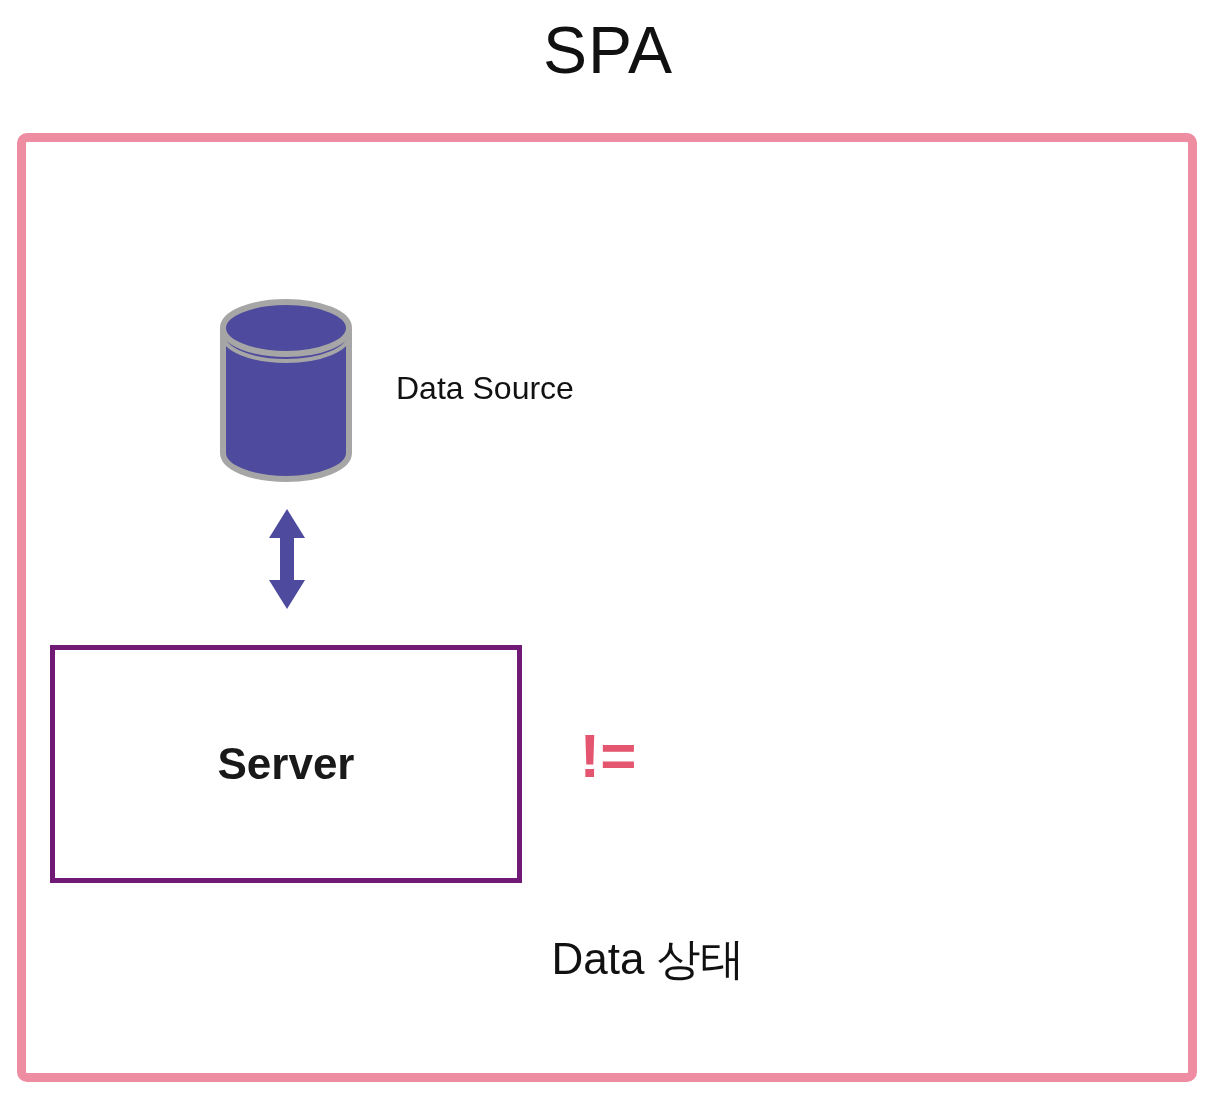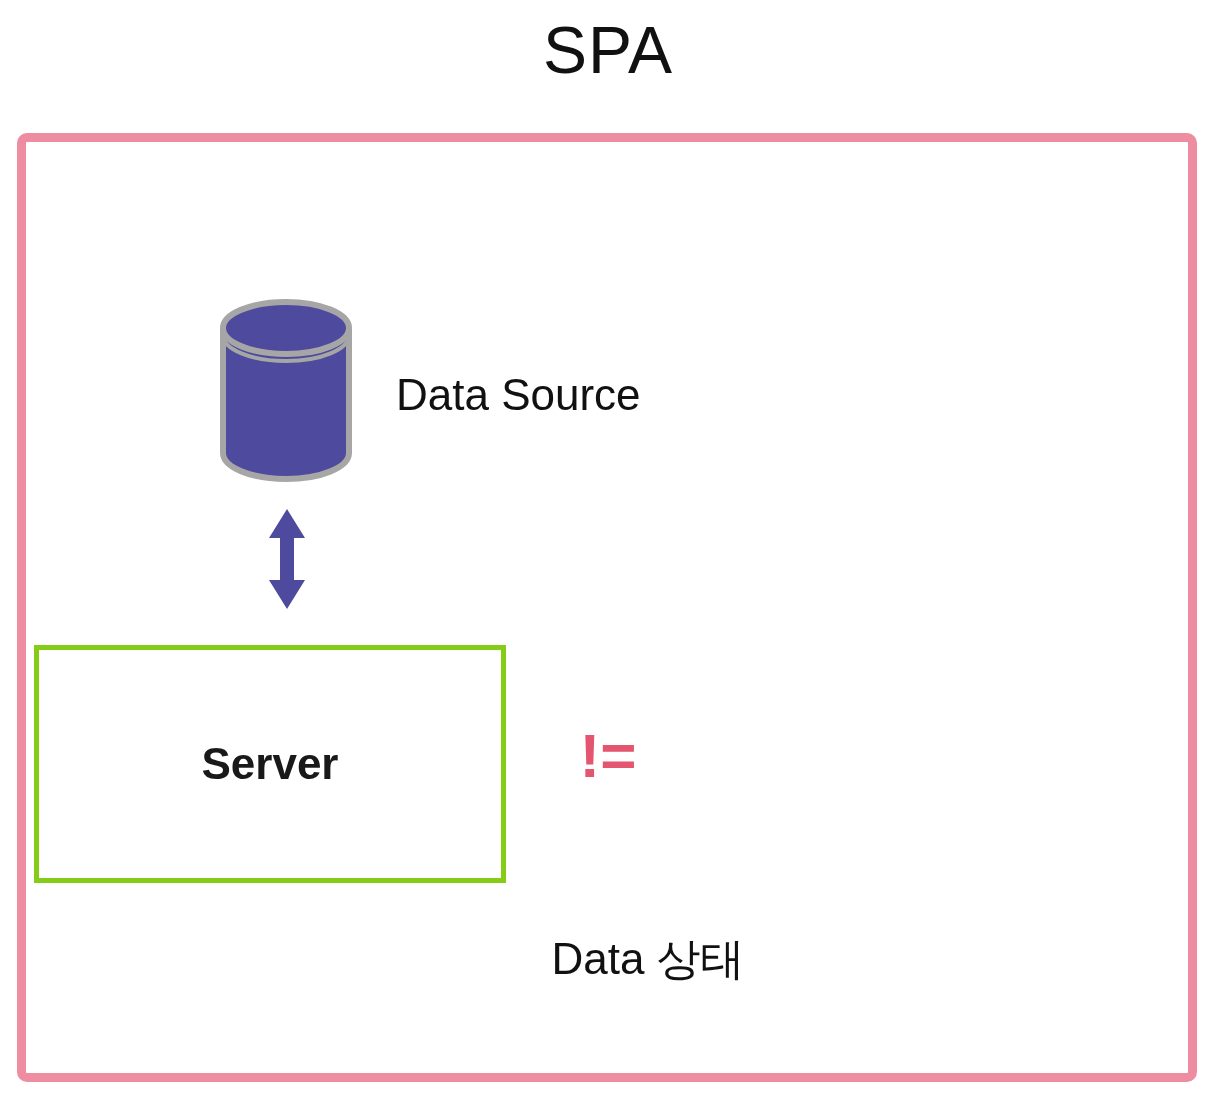--- a/index.html
+++ b/index.html
@@ -42,21 +42,21 @@
     position: absolute;
     left: 216px;
     top: 299px;
     width: 140px;
     height: 186px;
   }
   .data-source-label {
     position: absolute;
     left: 396px;
     top: 370px;
-    font-size: 44px;
+    font-size: 32px;
     color: #111111;
     white-space: nowrap;
   }
   .updown-arrow {
     position: absolute;
     left: 268px;
     top: 509px;
     width: 38px;
     height: 100px;
   }
@@ -65,22 +65,22 @@
     top: 645px;
     width: 472px;
     height: 238px;
     box-sizing: border-box;
     background: #ffffff;
     display: flex;
     align-items: center;
     justify-content: center;
   }
   .server-box {
-    left: 34px;
-    border: 5px solid #84cc16;
+    left: 50px;
+    border: 5px solid #701a75;
   }
   .client-box {
     left: 697px;
     width: 469px;
     border: 5px solid #7e81d8;
   }
   .node-label {
     font-size: 44px;
     font-weight: 700;
     color: #191919;

